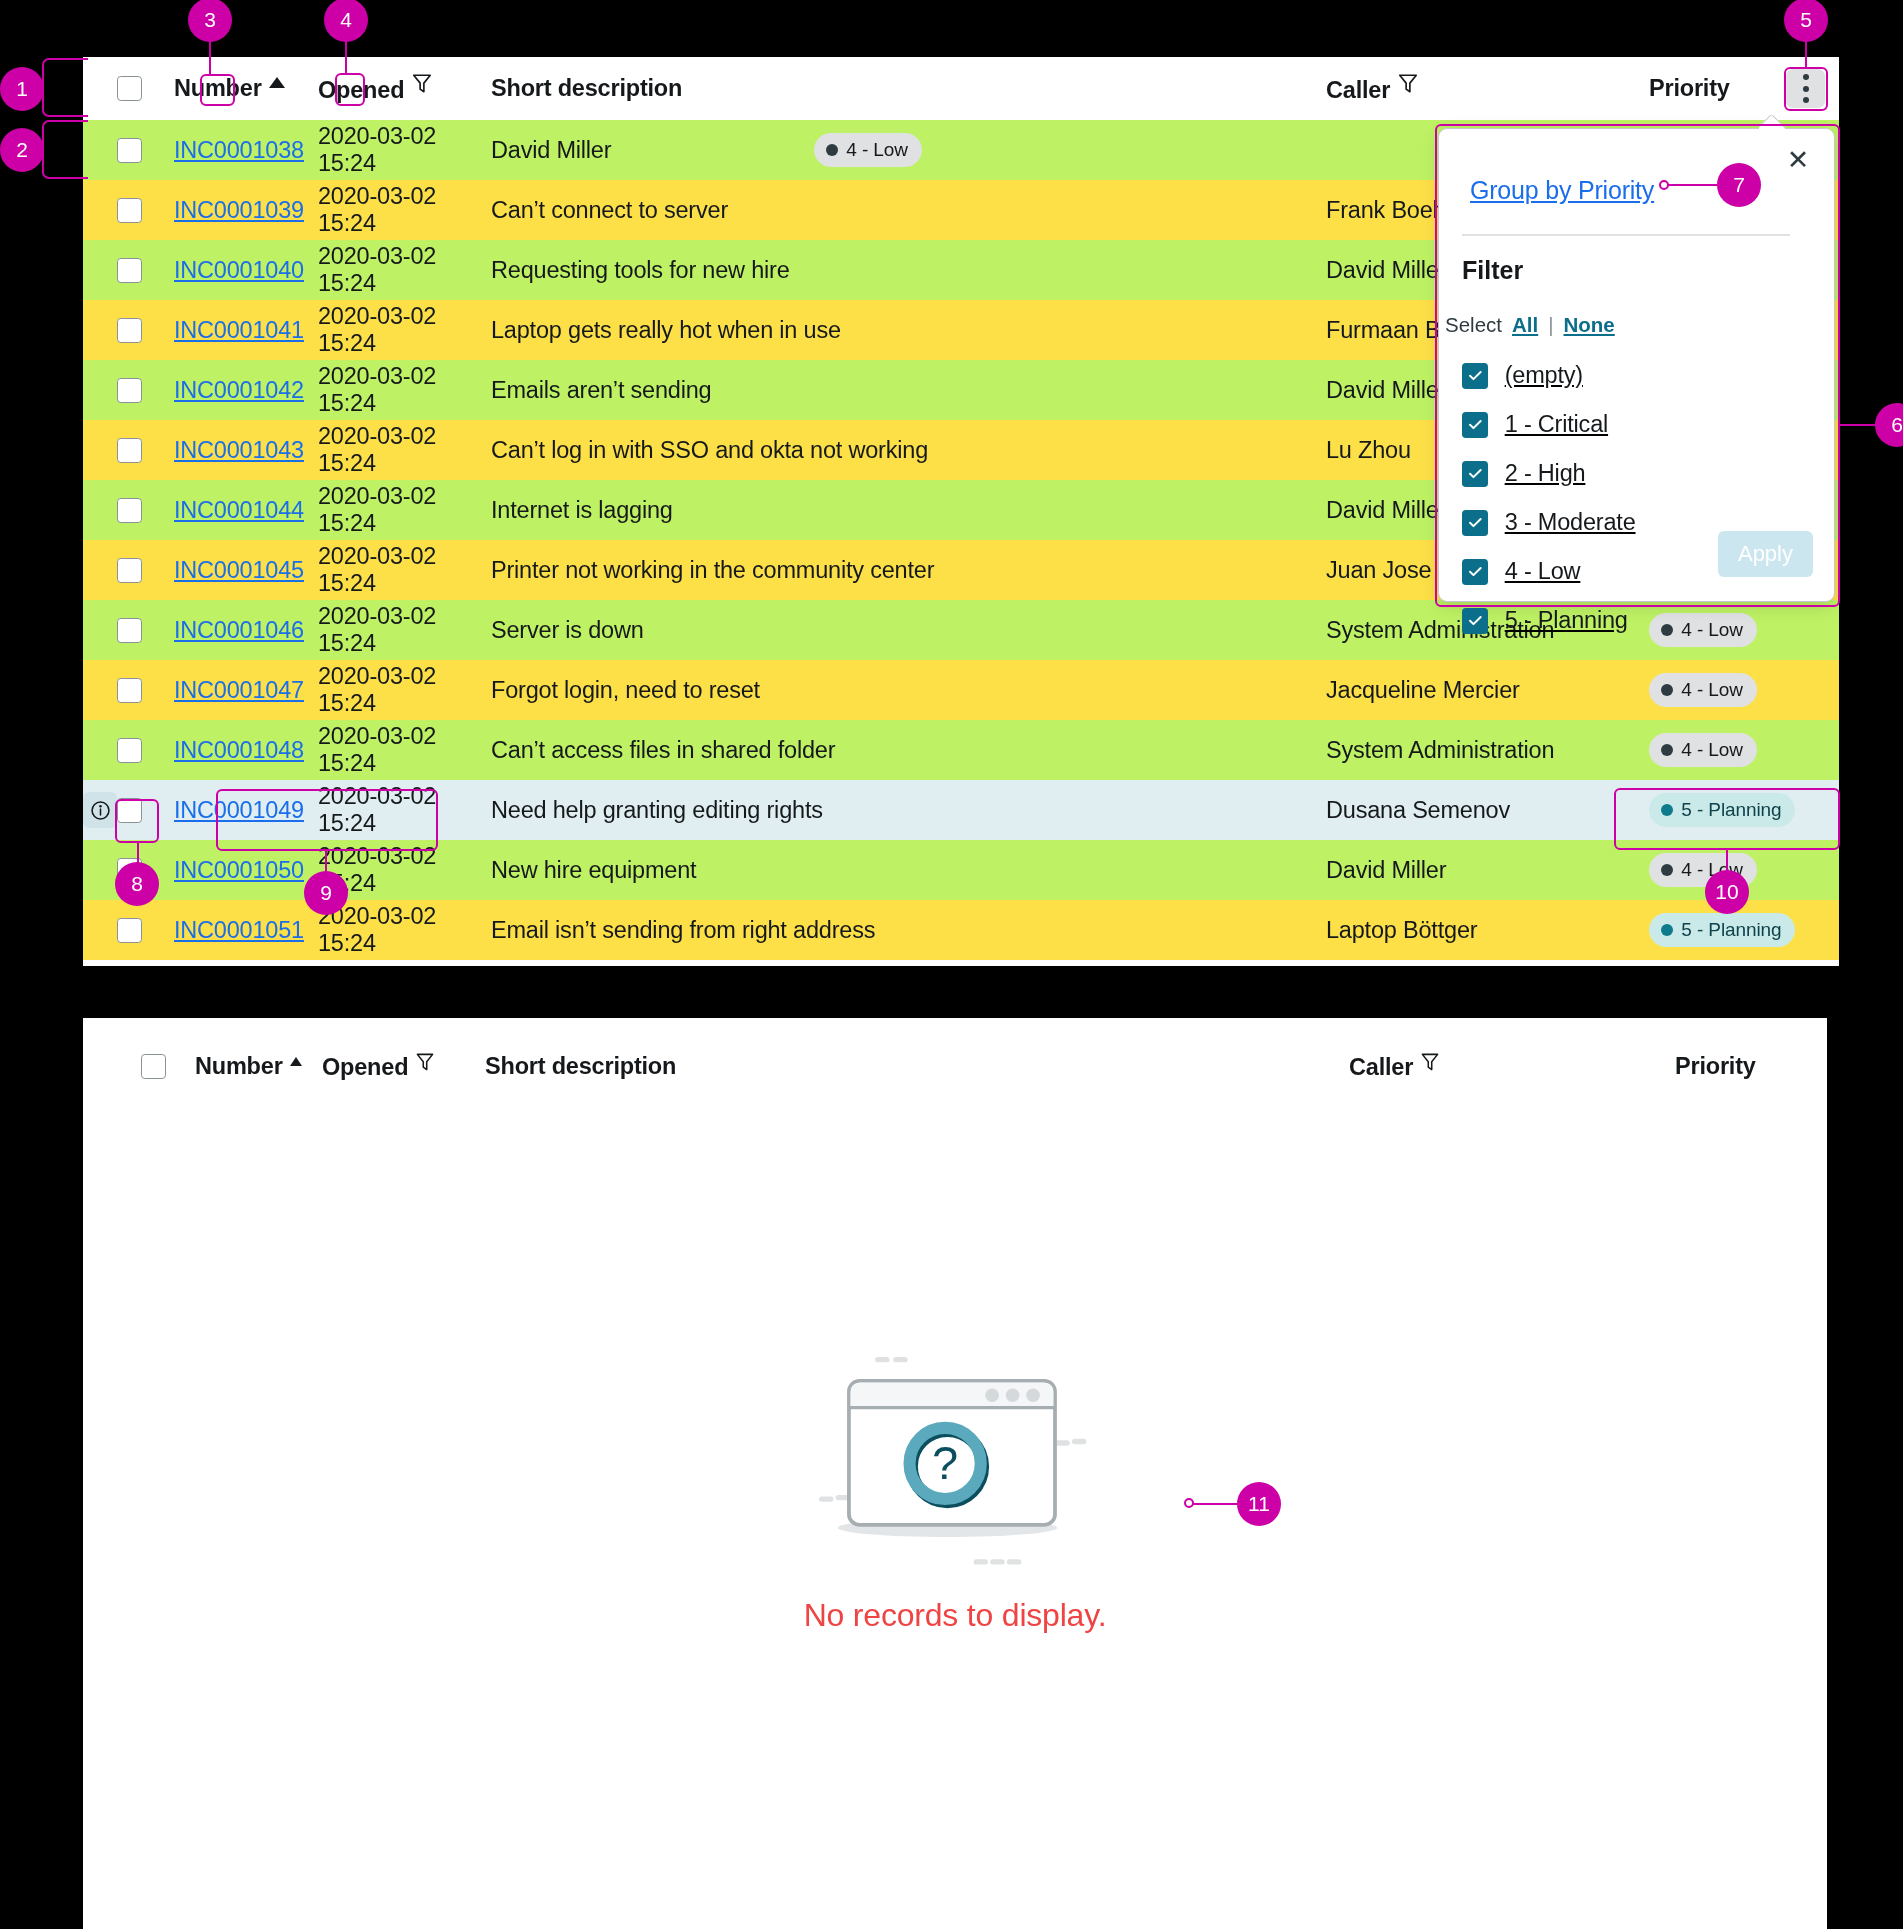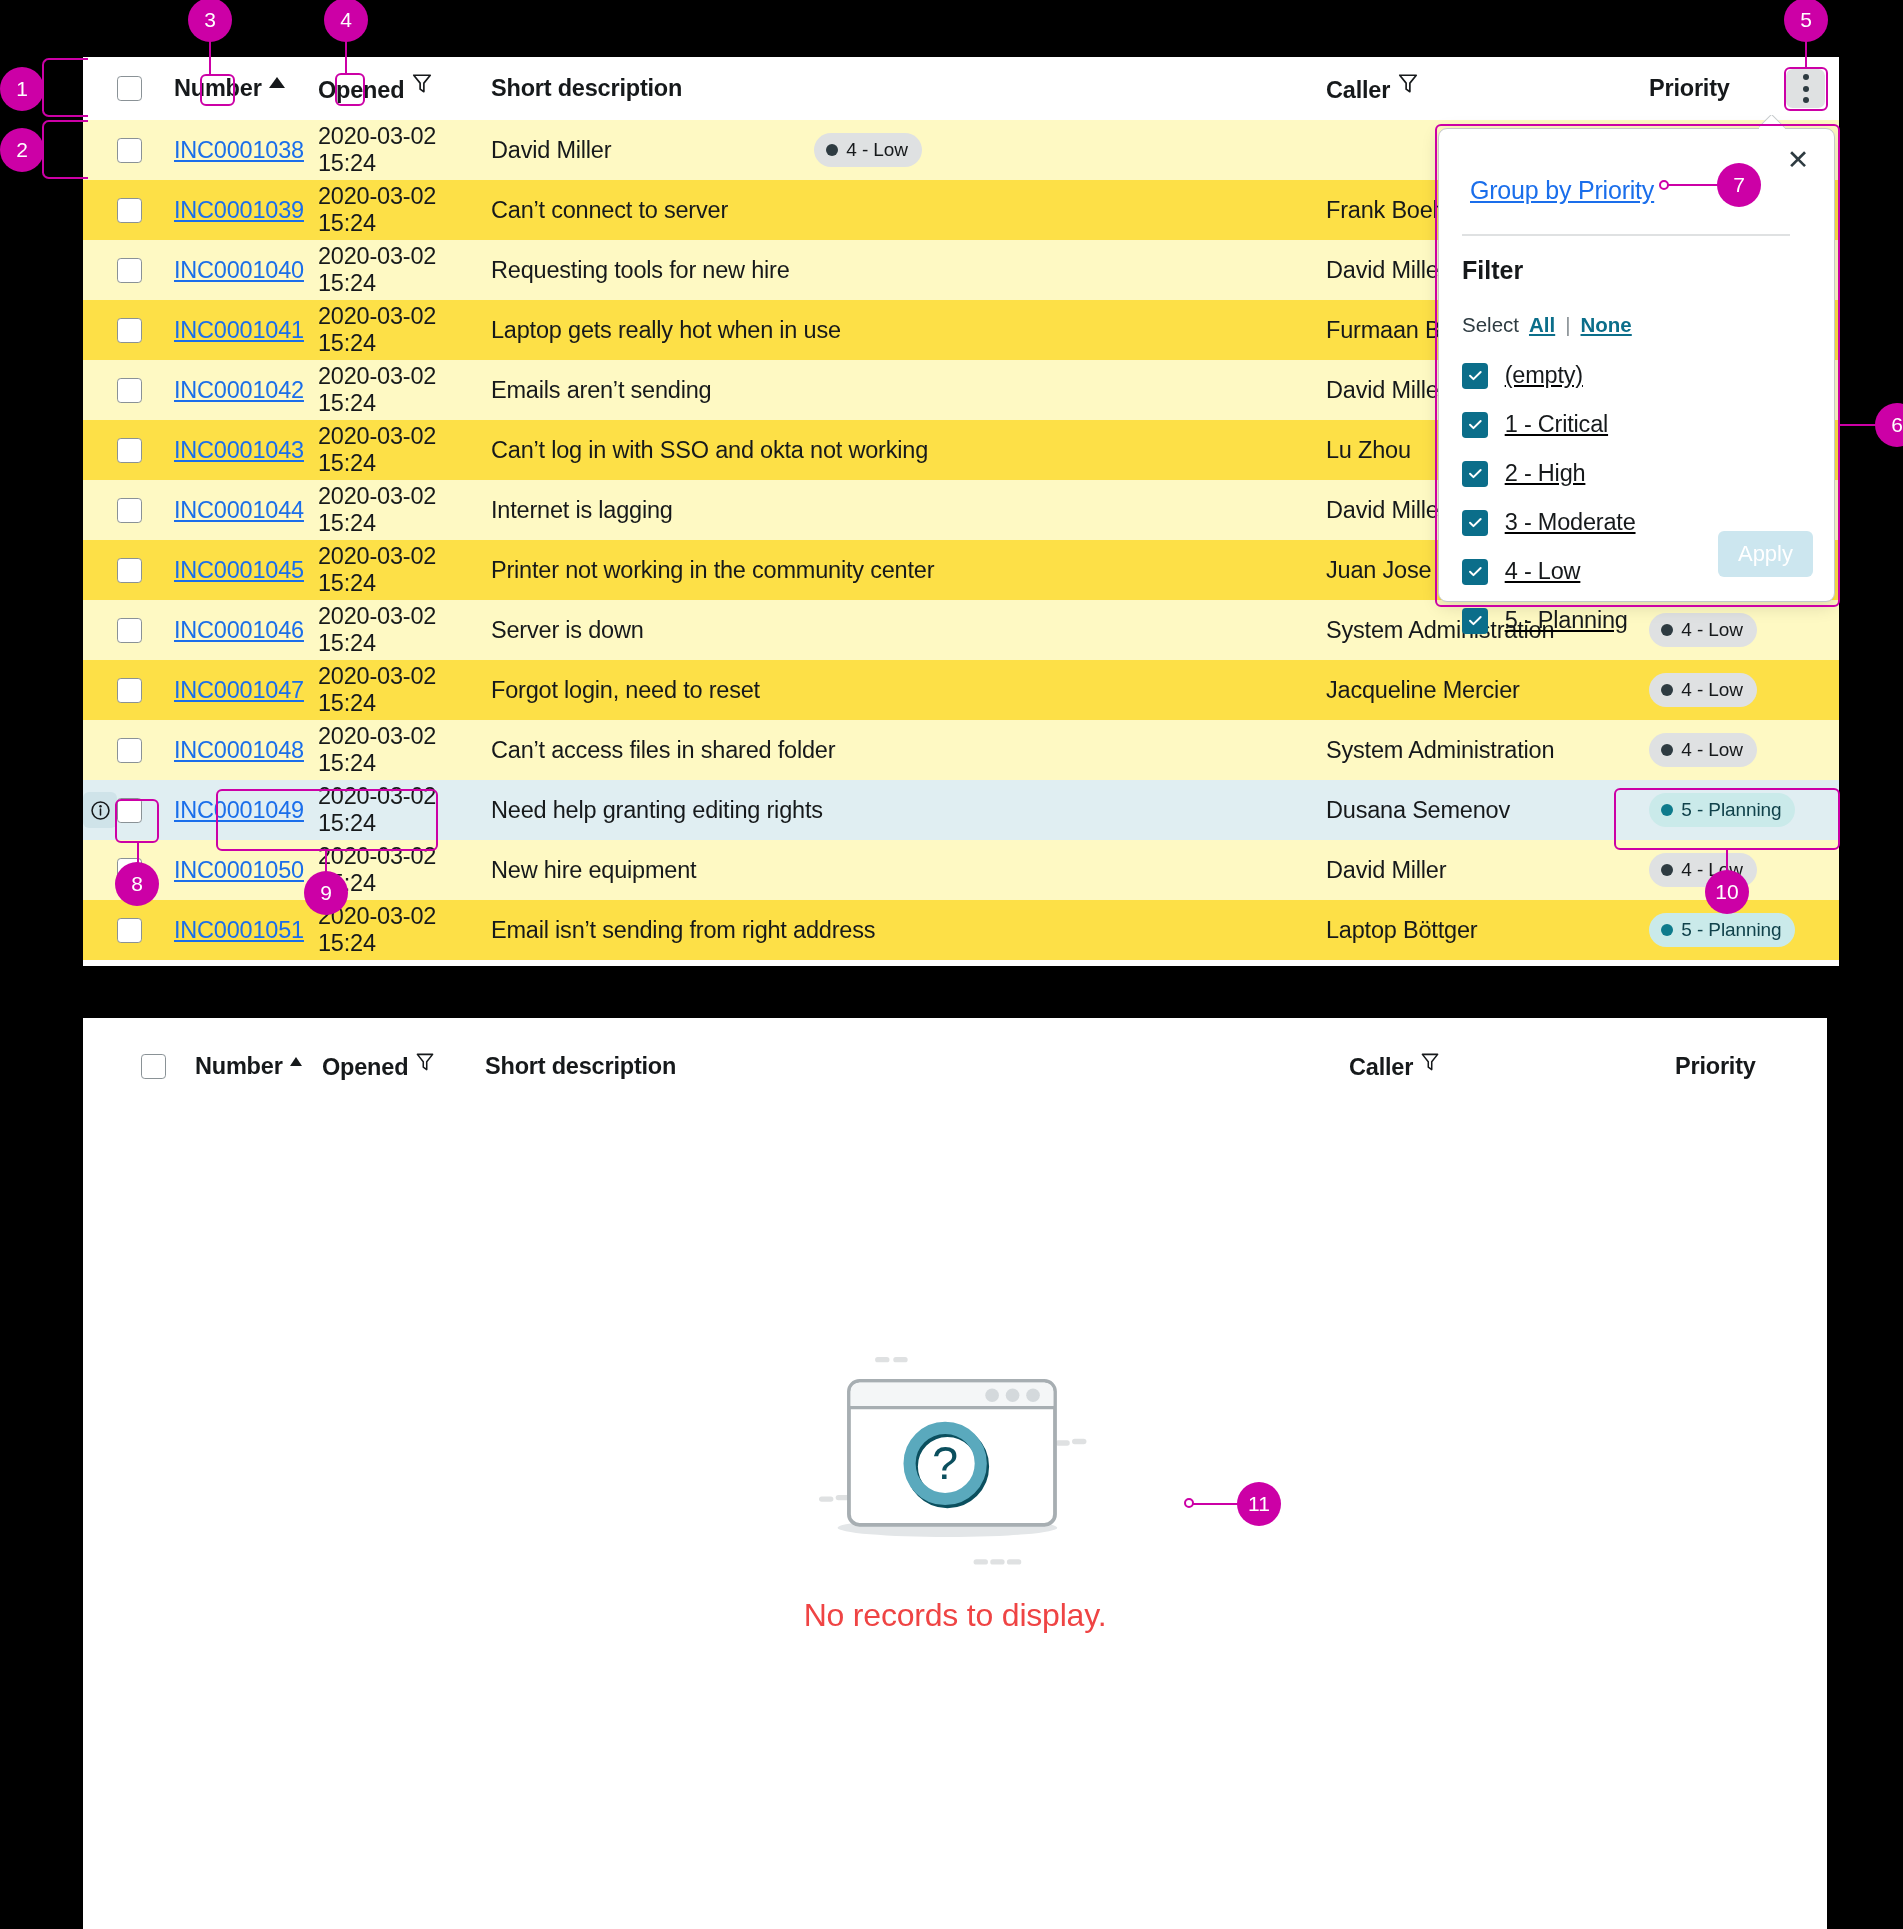--- a/index.html
+++ b/index.html
@@ -20,21 +20,21 @@
   .t1-header {
     display: flex; align-items: center;
     height: 63px;
     background: #fff;
     position: relative;
   }
   .t1-rows { position: relative; }
   .t1-row {
     display: flex; align-items: center;
     height: 60px;
-    background: #fef9c3;
+    background: #bef264;
     position: relative;
   }
   .t1-row.alt { background: #fde047; }
   .t1-row.selected { background: #e0eef2; }
 
   .col-hover { width: 34px; flex: 0 0 34px; display:flex; align-items:center; justify-content:center;}
   .col-check { width: 57px; flex: 0 0 57px; display: flex; align-items: center; justify-content: flex-start; }
   .col-number { width: 144px; flex: 0 0 144px; }
   .col-opened { width: 173px; flex: 0 0 173px; }
   .col-desc   { flex: 1 1 auto; }
@@ -119,21 +119,21 @@
     font-size: 25px; color: #1a6eeb; letter-spacing: -0.2px; margin-left: 8px;
   }
   .fp-divider {
     position: absolute; left: 23px; top: 105px; width: 328px; height: 1.5px; background: #dfe1e2;
   }
   .fp-title {
     position: absolute; left: 23px; top: 127px;
     font-size: 25px; font-weight: bold; color: #16191b;
   }
   .fp-select {
-    position: absolute; left: 23px; top: 184px;
+    position: absolute; left: 6px; top: 184px;
     display: flex; align-items: baseline; gap: 10px;
     font-size: 20.5px; color: #2e3b41;
   }
   .fp-select .lnk { color: #0b6e8a; font-weight: bold; }
   .fp-select .sep { color: #8a9296; }
   .fp-opts { position: absolute; left: 23px; top: 222px; text-decoration: underline; }
   .fp-opt {
     display: flex; align-items: center; gap: 16.7px;
     height: 49px;
   }

